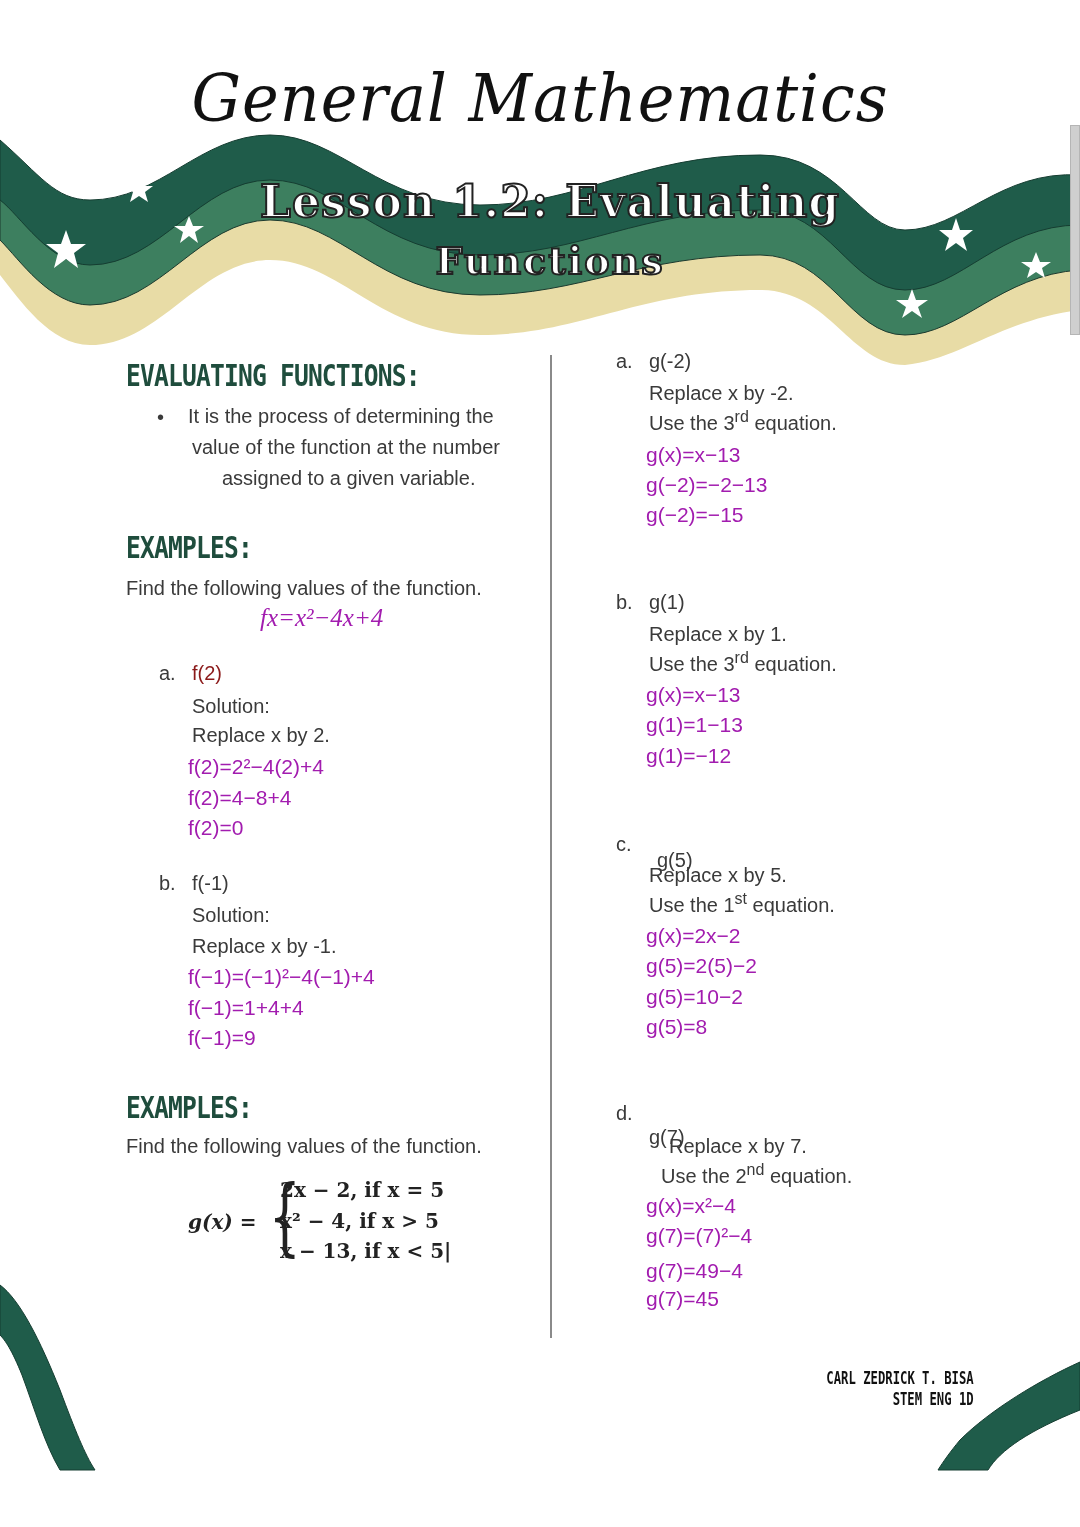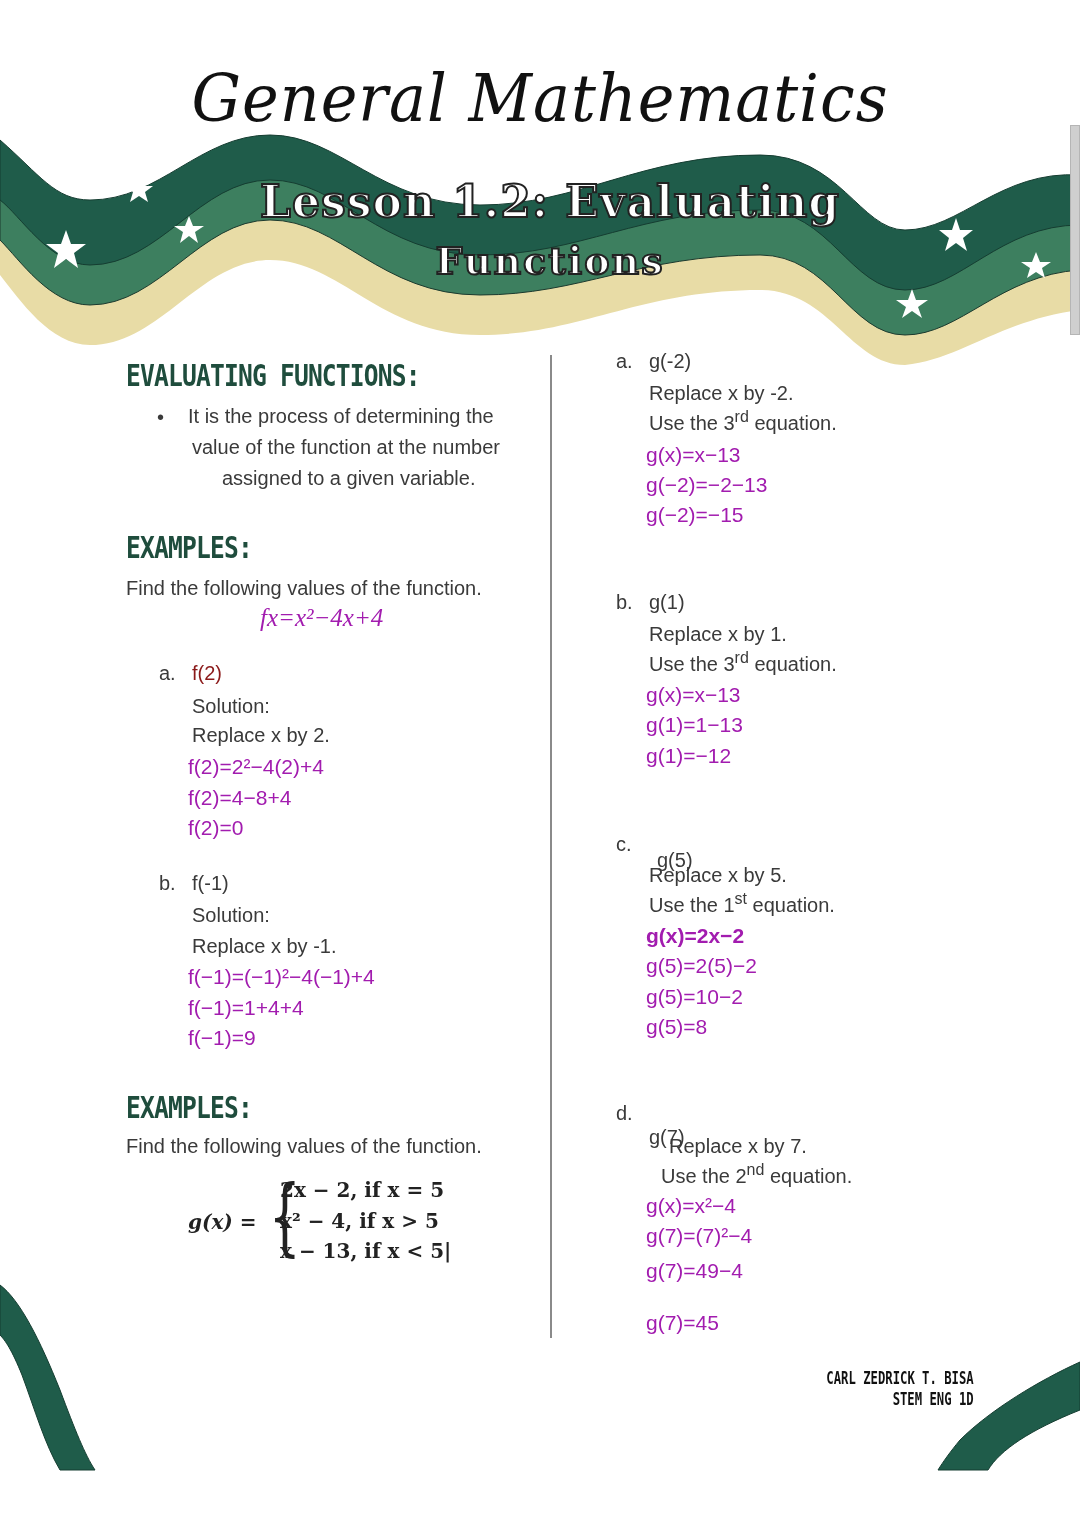--- a/index.html
+++ b/index.html
@@ -106,30 +106,30 @@
 <div class="para" style="left:649px; top:619px;">Replace x by 1.</div>
 <div class="para" style="left:649px; top:649px;"><span>Use the 3</span><span class="sup">rd</span><span> equation.</span></div>
 <div class="mathline" style="left:646px; top:680px;">g(x)=x−13</div>
 <div class="mathline" style="left:646px; top:710px;">g(1)=1−13</div>
 <div class="mathline" style="left:646px; top:741px;">g(1)=−12</div>
 
 <div class="item-label" style="left:616px; top:833px;">c.</div>
 <div class="item-label" style="left:657px; top:833px;margin-top:16px;">g(5)</div>
 <div class="para" style="left:649px; top:860px;">Replace x by 5.</div>
 <div class="para" style="left:649px; top:890px;"><span>Use the 1</span><span class="sup">st</span><span> equation.</span></div>
-<div class="mathline" style="left:646px; top:921px;font-weight:bold;">g(x)=2x−2</div>
+<div class="mathline" style="left:646px; top:921px;">g(x)=2x−2</div>
 <div class="mathline" style="left:646px; top:951px;">g(5)=2(5)−2</div>
 <div class="mathline" style="left:646px; top:982px;">g(5)=10−2</div>
 <div class="mathline" style="left:646px; top:1012px;">g(5)=8</div>
 
 <div class="item-label" style="left:616px; top:1102px;">d.</div>
 <div class="item-label" style="left:649px; top:1126px;">g(7)</div>
 <div class="para" style="left:649px; top:1131px;margin-left:20px;">Replace x by 7.</div>
 <div class="para" style="left:661px; top:1161px;"><span>Use the 2</span><span class="sup">nd</span><span> equation.</span></div>
 <div class="mathline" style="left:646px; top:1191px;">g(x)=x²−4</div>
 <div class="mathline" style="left:646px; top:1221px;">g(7)=(7)²−4</div>
 <div class="mathline" style="left:646px; top:1256px;">g(7)=49−4</div>
-<div class="mathline" style="left:646px; top:1284px;margin-top:24px;">g(7)=45</div>
+<div class="mathline" style="left:646px; top:1284px;">g(7)=45</div>
 
 <div class="footer-name">
   <div>CARL ZEDRICK T. BISA</div>
   <div>STEM ENG 1D</div>
 </div>
 
 </body></html>

